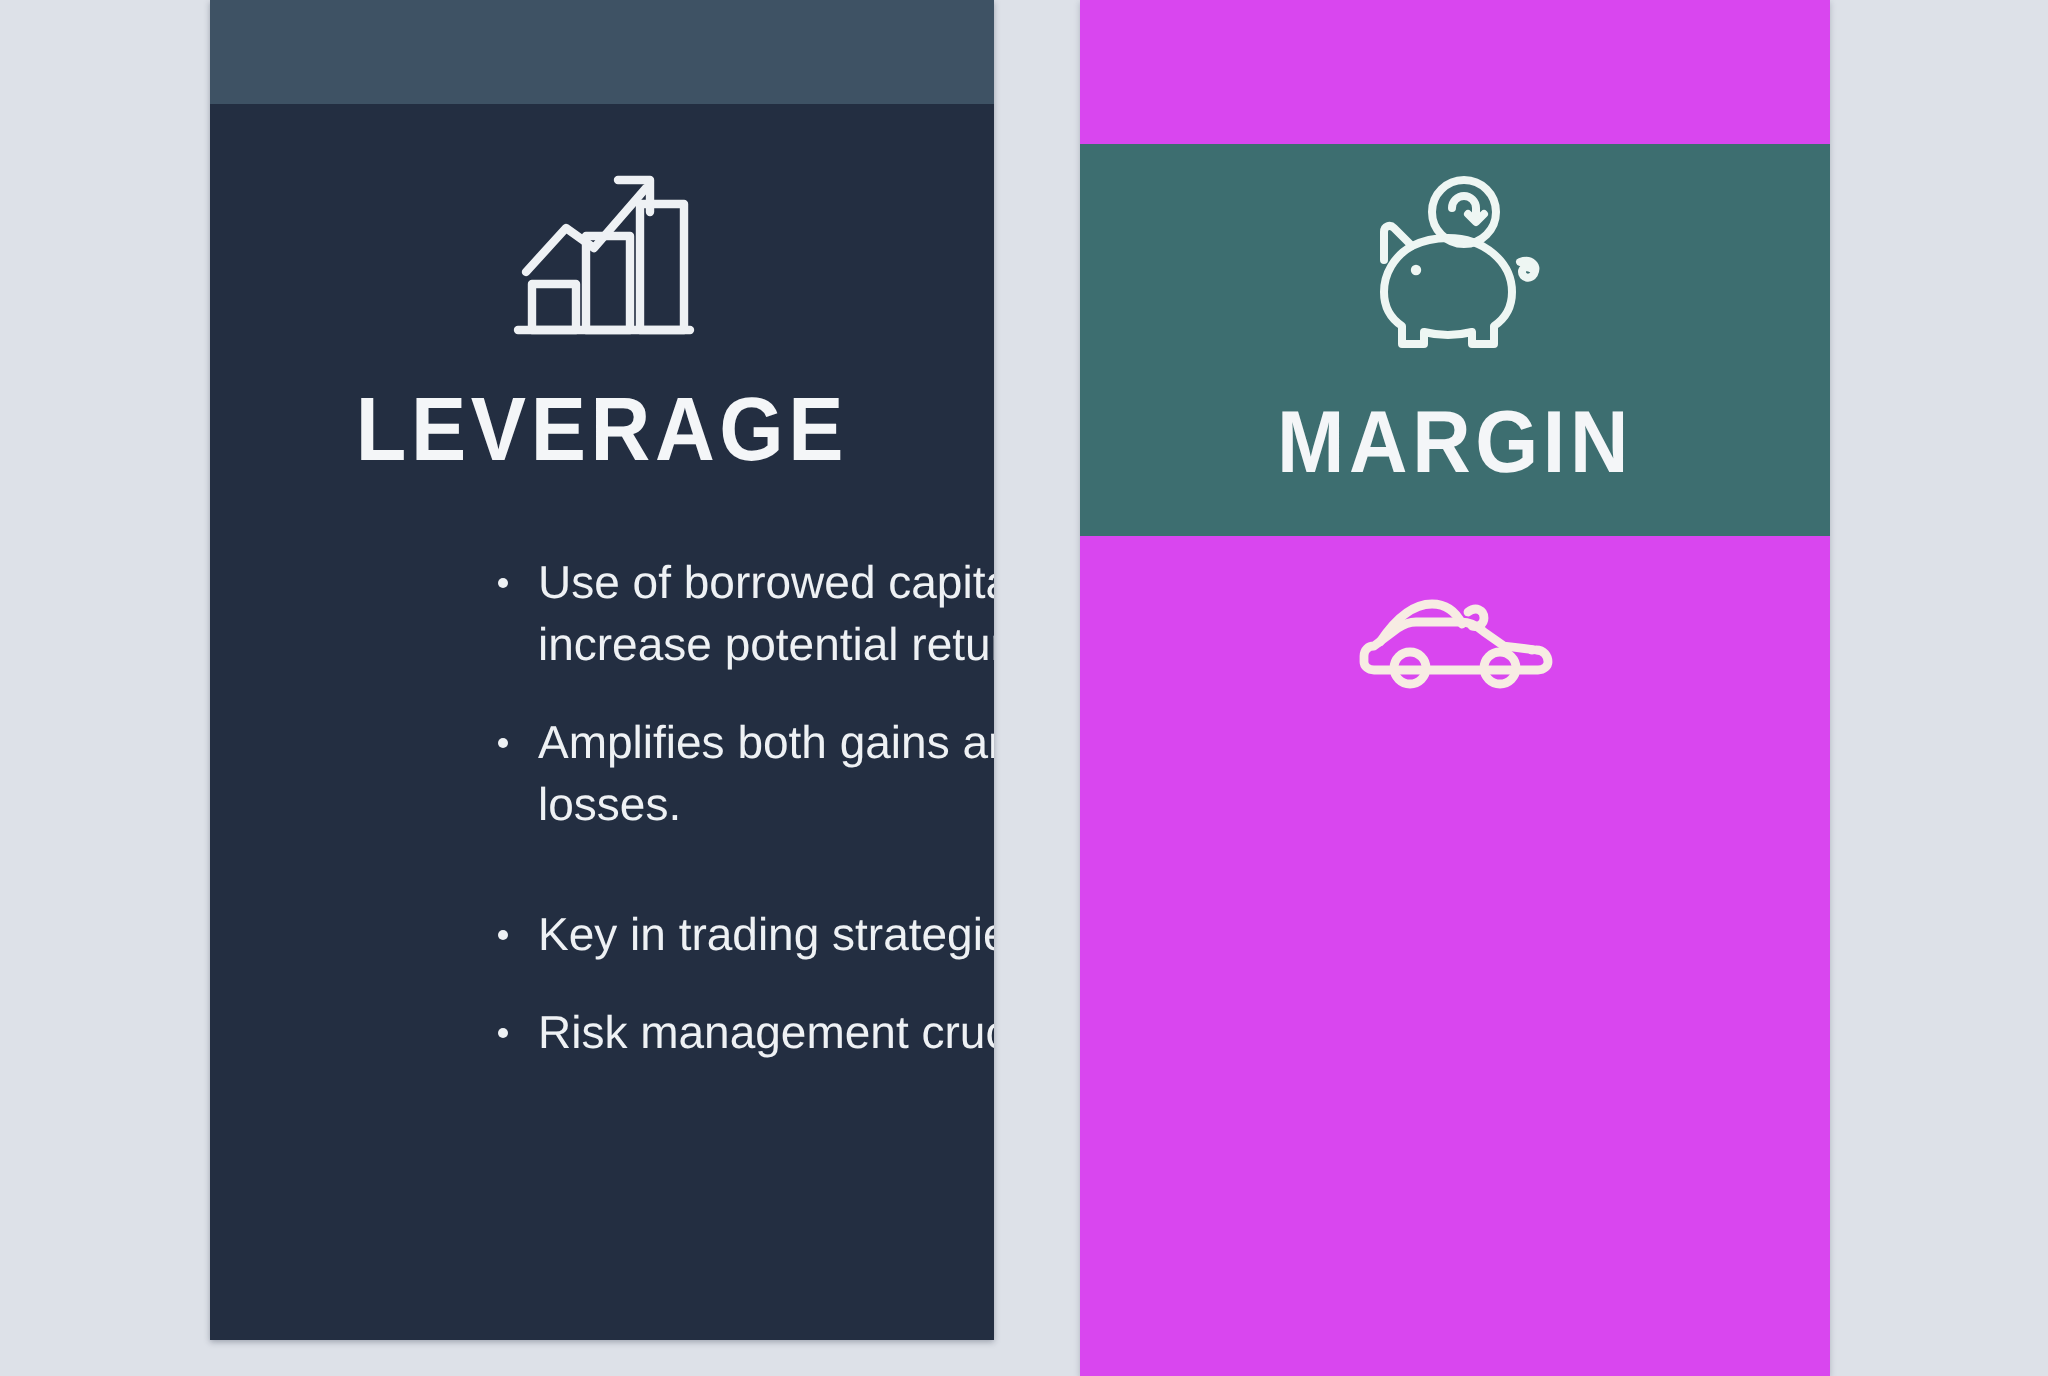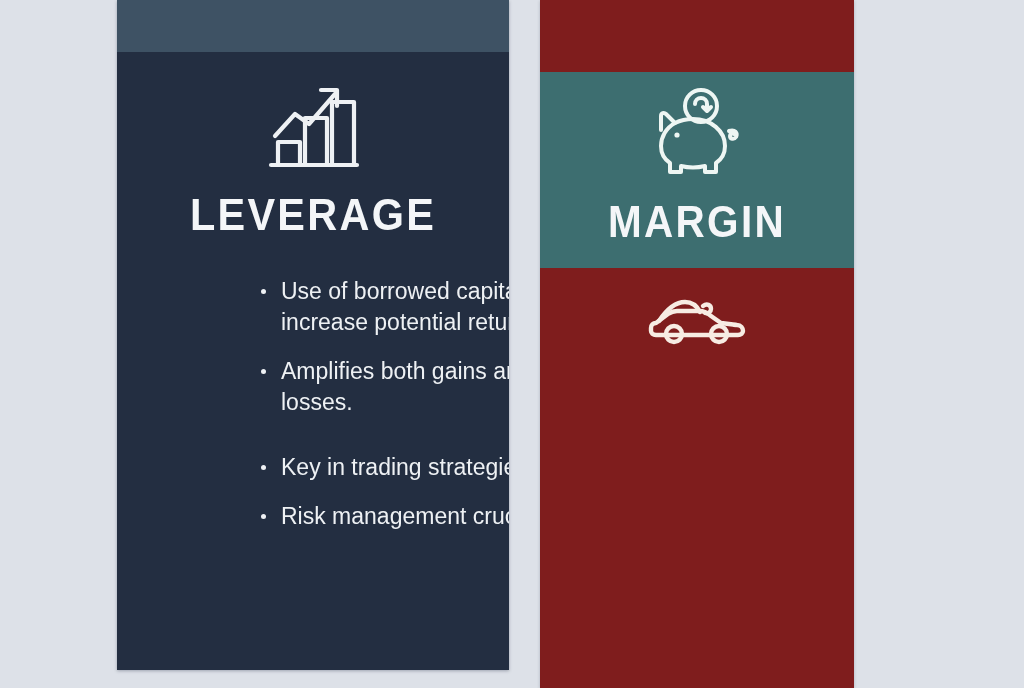--- a/index.html
+++ b/index.html
@@ -10,30 +10,29 @@
     font-family:"Liberation Sans",sans-serif;
     overflow:hidden;position:relative;
   }
   #canvas{position:relative;width:1024px;height:688px;overflow:hidden;}
 
   
   .panel-left{
     position:absolute;left:105px;top:0;width:392px;height:670px;
     background:#232e41;overflow:hidden;
     box-shadow:0 1px 3px rgba(40,50,70,.35);
-    margin-left:12px;
   }
   .panel-left-strip{
     position:absolute;left:0;top:0;width:100%;height:52px;
     background:#3e5264;
   }
   
   .panel-right{
-    position:absolute;left:540px;top:0;width:314px;height:688px;
-    background:#7f1d1d;overflow:hidden;
+    position:absolute;left:540px;top:0;width:375px;height:688px;
+    background:#d946ef;overflow:hidden;
     box-shadow:0 1px 3px rgba(40,50,70,.25);
   }
   .panel-right-band{
     position:absolute;left:0;top:72px;width:100%;height:196px;
     background:#3d6e70;
   }
 
   
   .icon-wrap{position:absolute;display:flex;align-items:center;justify-content:center;}
   .icon-chart{left:0;right:0;top:78px;height:96px;}

